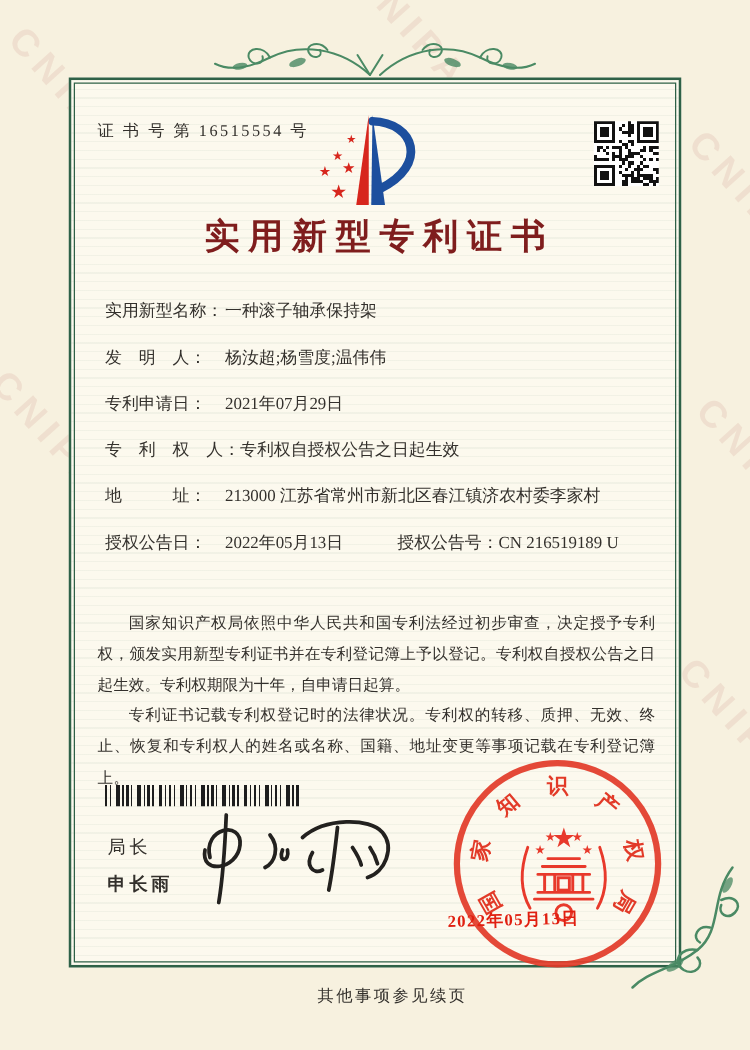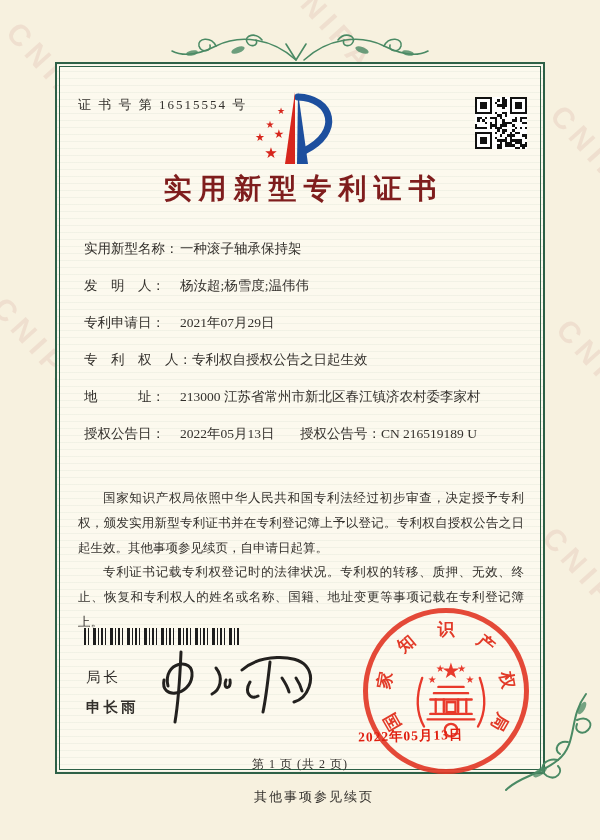--- a/index.html
+++ b/index.html
@@ -13,21 +13,21 @@
   .frame-inner{position:absolute;inset:2px;border:1px solid #2e6147;pointer-events:none;}
   .cert-no{position:absolute;left:78px;top:96px;font-size:13px;letter-spacing:2px;}
   .logo{position:absolute;left:238px;top:84px;width:128px;height:84px;}
   .qr{position:absolute;left:475px;top:97px;width:52px;height:52px;background:#fff;}
   .qr svg{width:100%;height:100%;display:block;}
   .title{position:absolute;left:0;right:0;top:170px;text-align:center;font-size:28px;
         font-weight:bold;letter-spacing:7px;text-indent:7px;color:#7f1d1d;}
   .fields{position:absolute;left:84px;top:238px;width:440px;font-size:13.5px;}
   .frow{height:37px;line-height:22px;white-space:nowrap;}
   .flabel{display:inline-block;min-width:96px;}
-  .fgroup2{display:inline-block;margin-left:22px;}
+  .fgroup2{display:inline-block;margin-left:40px;}
   .paras{position:absolute;left:78px;top:486px;width:446px;font-size:12.5px;line-height:1.98;
         text-align:justify;}
   .paras p{margin:0;text-indent:2em;}
   .barcode{position:absolute;left:84px;top:628px;width:156px;height:17px;
         background-image:repeating-linear-gradient(90deg,
           #1d1d1d 0px,#1d1d1d 2px,transparent 2px,transparent 4px,
           #1d1d1d 4px,#1d1d1d 5px,transparent 5px,transparent 9px,
           #1d1d1d 9px,#1d1d1d 12px,transparent 12px,transparent 14px,
           #1d1d1d 14px,#1d1d1d 15px,transparent 15px,transparent 17px);}
   .sig-title{position:absolute;left:86px;top:668px;font-size:14.5px;font-weight:normal;letter-spacing:3px;}
@@ -350,21 +350,21 @@
       <span>
         <span class="flabel">授权公告日：</span><span>2022年05月13日</span>
       </span>
       <span class="fgroup2">
         <span>授权公告号：</span><span>CN 216519189 U</span>
       </span>
     </div>
   </div>
 
   <div class="paras">
-    <p>国家知识产权局依照中华人民共和国专利法经过初步审查，决定授予专利权，颁发实用新型专利证书并在专利登记簿上予以登记。专利权自授权公告之日起生效。其他事项参见续页，自申请日起算。</p>
+    <p>国家知识产权局依照中华人民共和国专利法经过初步审查，决定授予专利权，颁发实用新型专利证书并在专利登记簿上予以登记。专利权自授权公告之日起生效。专利权期限为十年，自申请日起算。</p>
     <p>专利证书记载专利权登记时的法律状况。专利权的转移、质押、无效、终止、恢复和专利权人的姓名或名称、国籍、地址变更等事项记载在专利登记簿上。</p>
   </div>
 
   <div class="barcode"></div>
 
   <div class="sig-title">局长</div>
   <div class="sig-name">申长雨</div>
   <svg class="sig-script" viewBox="0 0 212 88">
     <g stroke="#23211f" stroke-width="3" fill="none" stroke-linecap="round" stroke-linejoin="round">
       <path d="M30 40 C24 16 56 10 54 30 C52 50 22 54 26 34"></path>
@@ -401,16 +401,15 @@
   <span class="seal-char" style="transform: translate(-50%, -50%) rotate(-120deg) translateY(-62px);">国</span>
       <span class="seal-char" style="transform: translate(-50%, -50%) rotate(-80deg) translateY(-62px);">家</span>
       <span class="seal-char" style="transform: translate(-50%, -50%) rotate(-40deg) translateY(-62px);">知</span>
       <span class="seal-char" style="transform: translate(-50%, -50%) rotate(0deg) translateY(-62px);">识</span>
       <span class="seal-char" style="transform: translate(-50%, -50%) rotate(40deg) translateY(-62px);">产</span>
       <span class="seal-char" style="transform: translate(-50%, -50%) rotate(80deg) translateY(-62px);">权</span>
       <span class="seal-char" style="transform: translate(-50%, -50%) rotate(120deg) translateY(-62px);">局</span>
     </div>
   <div class="seal-date">2022年05月13日</div>
 
-  <div class="page-num">第 1 页 (共 2 页)</div>
   <div class="cont-note">其他事项参见续页</div>
 
 </div>
 
 </body></html>

